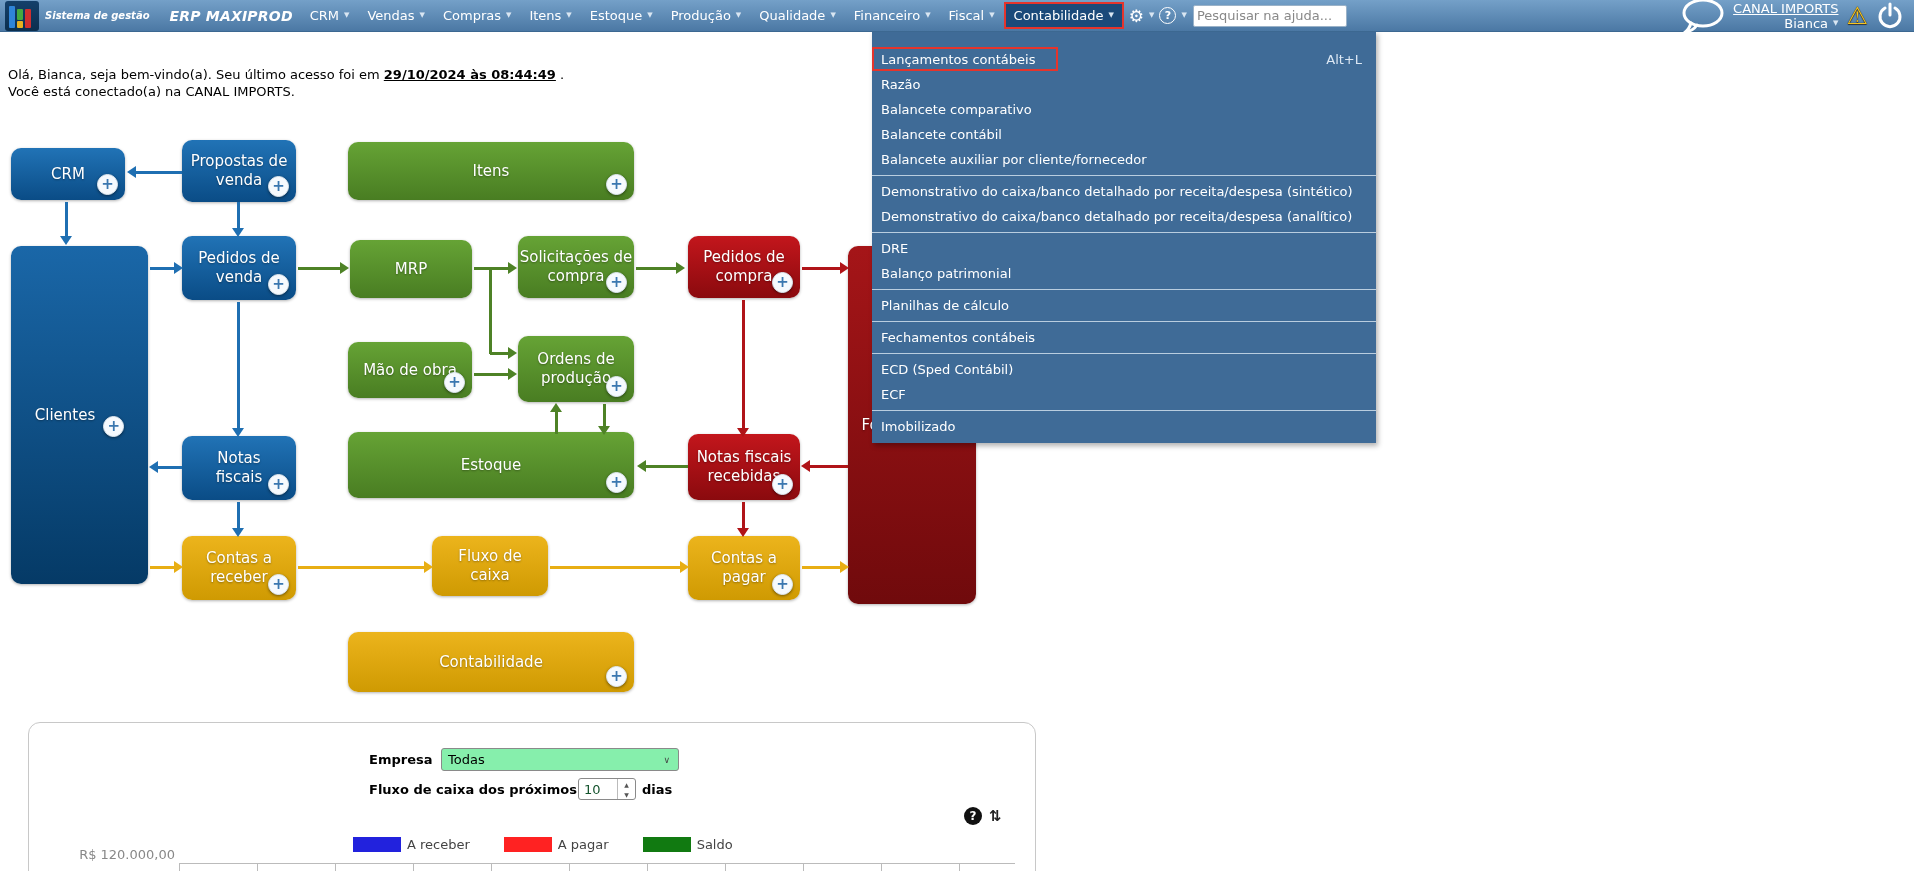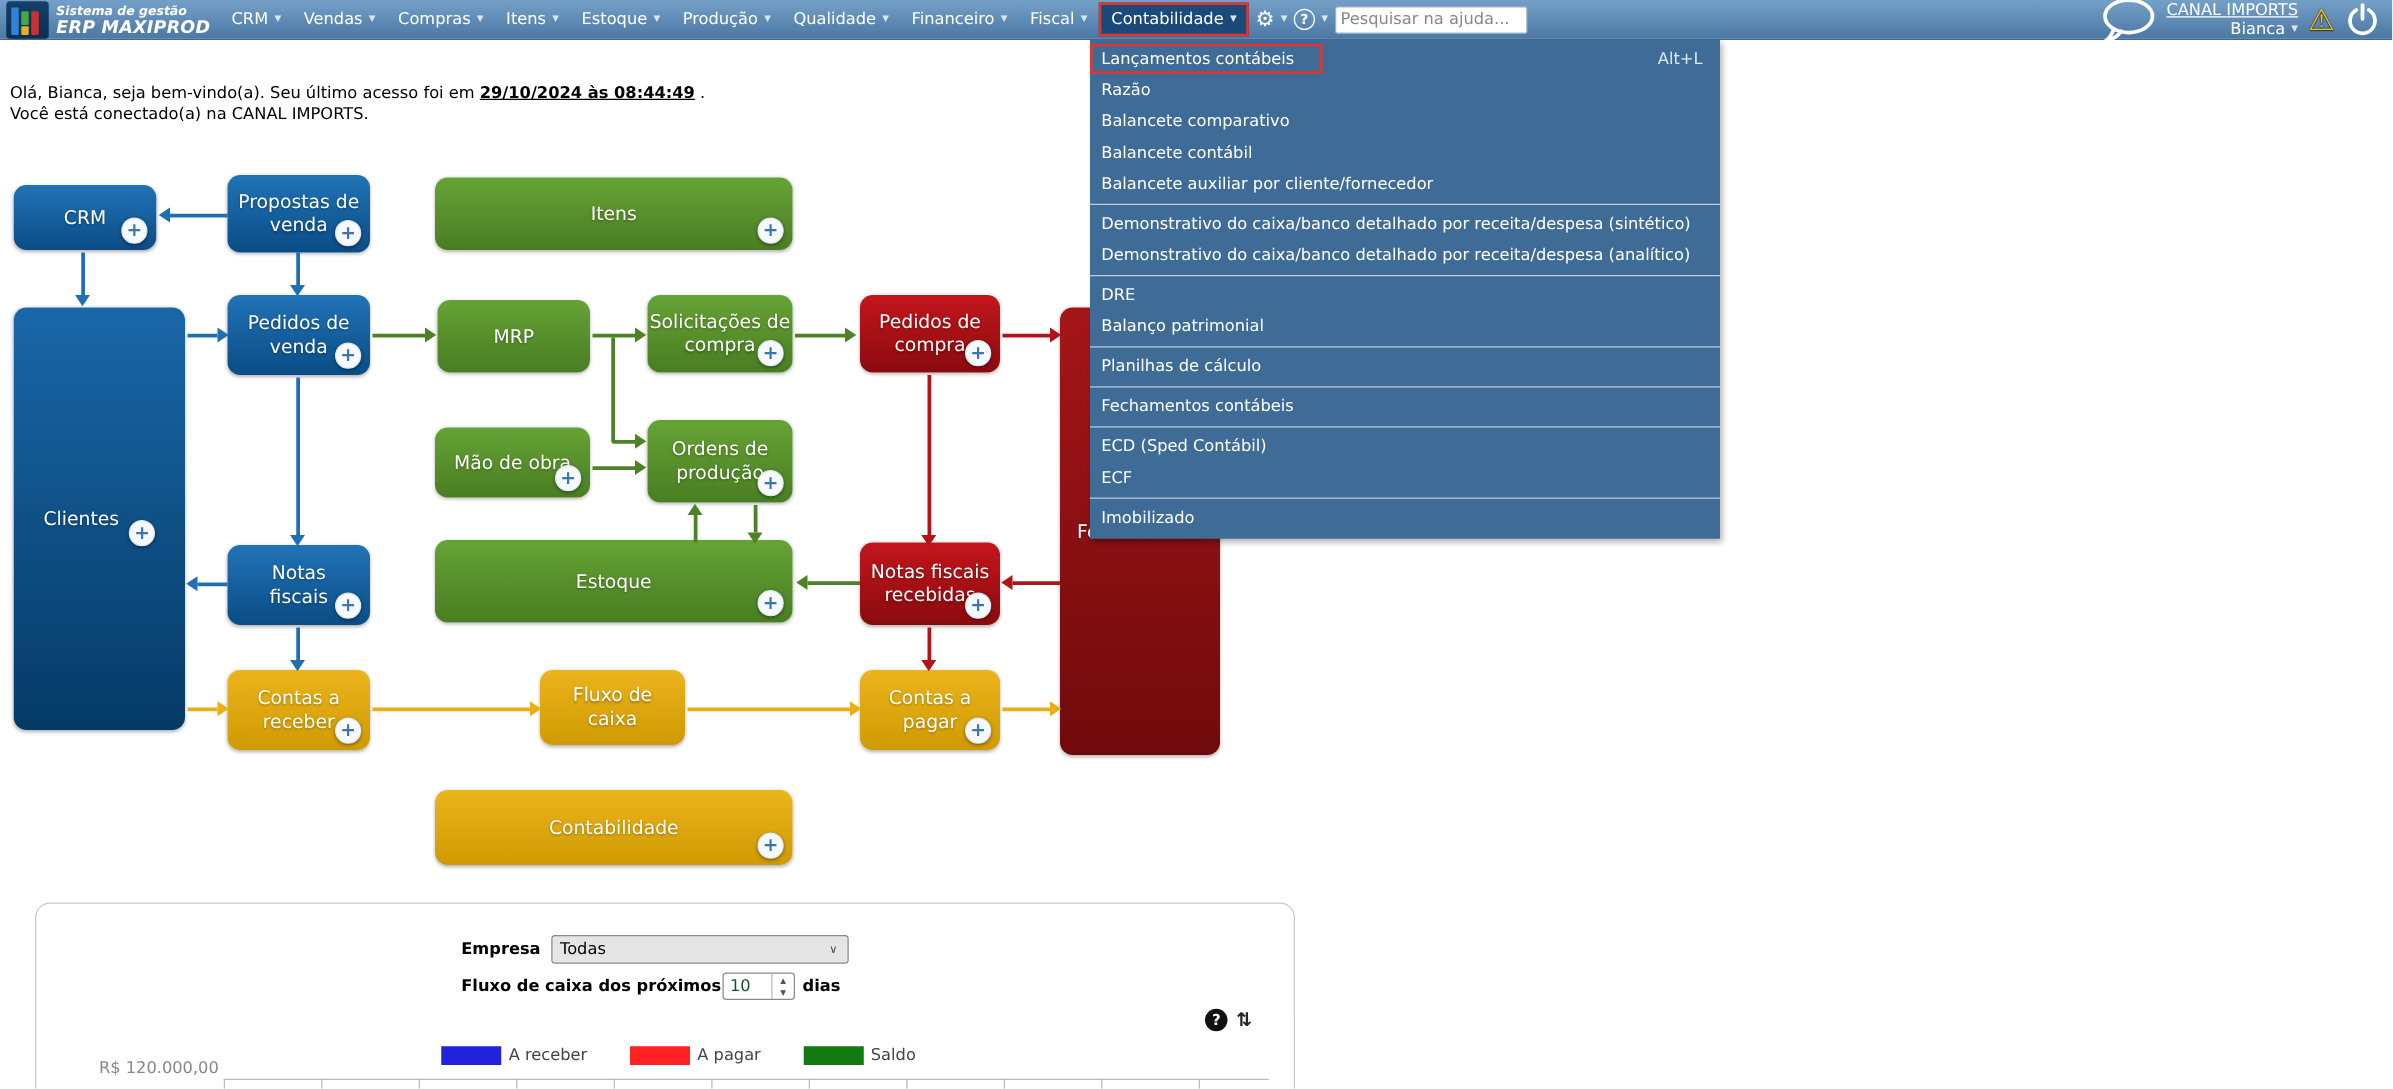--- a/index.html
+++ b/index.html
@@ -11,21 +11,21 @@
           display:flex;align-items:center;color:#fff;font-size:13px;}
   .logo{display:flex;align-items:center;gap:6px;padding:0 8px 0 5px;min-width:160px;}
   .logo-icon{width:34px;height:30px;border-radius:3px;background:linear-gradient(#14406a,#0b2e4e);
              display:flex;align-items:flex-end;gap:2px;padding:3px 4px;box-sizing:border-box;}
   .bar{width:6px;border-radius:1px;}
   .bar.b1{height:22px;background:#2f84d8;}
   .bar.b3{height:19px;background:#cf2f2f;}
   .bcol{display:flex;flex-direction:column;justify-content:flex-end;gap:1px;}
   .bar.b2{height:11px;background:#44a93f;}
   .bar.b4{height:7px;background:#e8b020;}
-  .logo-text{display:flex;flex-direction:column;line-height:12px;font-style:italic;}
+  .logo-text{display:flex;flex-direction:row;line-height:12px;font-style:italic;gap:20px;}
   .logo-line1{font-size:10px;font-weight:bold;}
   .logo-line2{font-size:14px;font-weight:bold;letter-spacing:.2px;}
   .menu-item{display:flex;align-items:center;gap:5px;padding:0 9px;height:31px;cursor:pointer;white-space:nowrap;}
   .caret{font-size:7px;color:#d9e6f2;line-height:7px;}
   .menu-item.active{background:#1b4a7a;border:2px solid #e5342c;height:27px;box-sizing:border-box;padding:0 8px;}
   .iconbtn{display:flex;align-items:center;gap:4px;padding:0 5px;cursor:pointer;}
   .gear{font-size:17px;}
   .help-circle{width:15px;height:15px;border:1.5px solid #fff;border-radius:50%;font-size:11px;
                display:flex;align-items:center;justify-content:center;font-weight:bold;}
   .search{margin-left:6px;width:146px;height:20px;border:1px solid #9ab2c8;border-radius:2px;
@@ -56,34 +56,34 @@
               background:#f6fafe;color:#3a77b0;font-size:15px;font-weight:bold;line-height:19px;
               text-align:center;border:1px solid #dfe9f2;box-shadow:0 1px 3px rgba(0,0,0,.45);
               text-shadow:none;cursor:pointer;}
   .plus-badge.inline{position:static;margin-left:8px;margin-top:22px;flex:none;}
   .aline{position:absolute;}
   .ahead{position:absolute;width:0;height:0;}
   
   .dropdown{position:absolute;left:872px;top:31px;width:504px;z-index:20;background:#3f6b97;
             padding:4px 0;box-shadow:2px 3px 5px rgba(0,0,0,.3);}
   .dd-group{border-top:1px solid #b9cddf;margin-top:3px;padding-top:3px;}
-  .dd-group:first-child{border-top:none;margin-top:0;padding-top:0;}
+  .dd-group:first-child{border-top:none;margin-top:12px;padding-top:0;}
   .dd-item{position:relative;height:25px;display:flex;align-items:center;color:#fff;font-size:13px;
            padding:0 14px 0 9px;cursor:pointer;white-space:nowrap;}
   .dd-item .hl-frame{position:absolute;left:0;top:0;width:186px;height:24px;border:2px solid #e5342c;
                      box-sizing:border-box;pointer-events:none;}
   .dd-shortcut{position:absolute;right:14px;color:#dce8f4;}
   .dd-subarrow{position:absolute;right:10px;font-size:9px;color:#d7dfe8;}
   
   .panel{position:absolute;left:28px;top:722px;width:1006px;height:200px;background:#fff;
          border:1px solid #c8c8c8;border-radius:12px;z-index:3;}
   .plabel{position:absolute;font-size:13px;font-weight:bold;color:#000;}
   .pselect{position:absolute;left:412px;top:25px;width:238px;height:23px;border:1px solid #8a8a8a;
            border-radius:3px;display:flex;align-items:center;font-size:13px;color:#000;
-           padding:0 6px;box-sizing:border-box;cursor:pointer;background:#e5e5e5;}
+           padding:0 6px;box-sizing:border-box;cursor:pointer;background:#86efac;}
   .pselect .sel-caret{position:absolute;right:8px;font-size:9px;color:#444;}
   .numwrap{position:absolute;left:549px;top:55px;width:58px;height:22px;border:1px solid #8a8a8a;
            border-radius:3px;display:flex;box-sizing:border-box;background:#fff;}
   .numval{flex:1;font-size:13px;color:#14532d;display:flex;align-items:center;padding-left:5px;}
   .spin{width:17px;border-left:1px solid #bbb;display:flex;flex-direction:column;cursor:pointer;}
   .spin span{flex:1;font-size:6px;color:#555;display:flex;align-items:center;justify-content:center;}
   .help-dot{position:absolute;left:935px;top:84px;width:18px;height:18px;background:#111;color:#fff;
             border-radius:50%;font-size:12px;font-weight:bold;display:flex;align-items:center;
             justify-content:center;cursor:pointer;}
   .refresh{position:absolute;left:960px;top:84px;font-size:15px;font-weight:bold;color:#222;cursor:pointer;}

